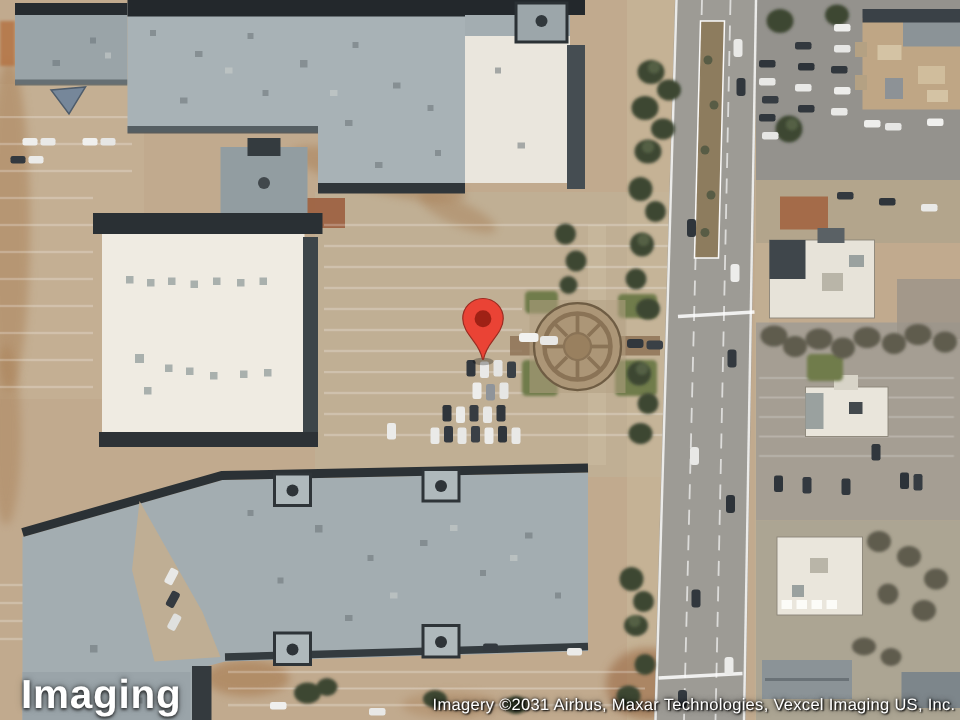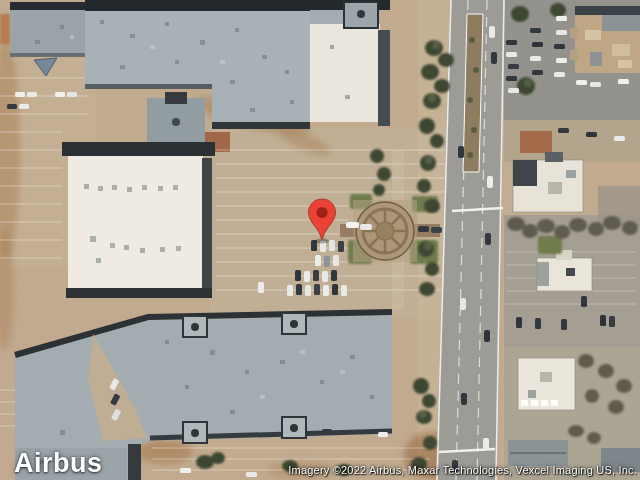--- a/index.html
+++ b/index.html
@@ -433,15 +433,15 @@
   </svg>
 
   <div class="map-pin" style="left: 307px; top: 198px;">
     <svg width="30" height="46" viewBox="0 0 30 46">
       <ellipse cx="15" cy="43" rx="7" ry="2.5" fill="rgba(0,0,0,0.28)"></ellipse>
       <path d="M15 1 C7.3 1 1.5 6.9 1.5 14.4 C1.5 20 5 24.5 8.6 29.2 C11.2 32.6 13.6 36.6 14.6 41.2 C14.7 41.7 15.3 41.7 15.4 41.2 C16.4 36.6 18.8 32.6 21.4 29.2 C25 24.5 28.5 20 28.5 14.4 C28.5 6.9 22.7 1 15 1 Z" fill="#EA4335" stroke="#9A2C22" stroke-width="0.8"></path>
       <circle cx="15" cy="14.5" r="5.6" fill="#8F1A0F" opacity="0.82"></circle>
     </svg>
   </div>
 
-  <div class="google-logo">Airbus</div>
-  <div class="attribution">Imagery ©2022 Airbus, Maxar Technologies, Vexcel Imaging US, Inc.</div>
+  <div class="google-logo">Imaging</div>
+  <div class="attribution">Imagery ©2031 Airbus, Maxar Technologies, Vexcel Imaging US, Inc.</div>
 </div>
 
 </body></html>

